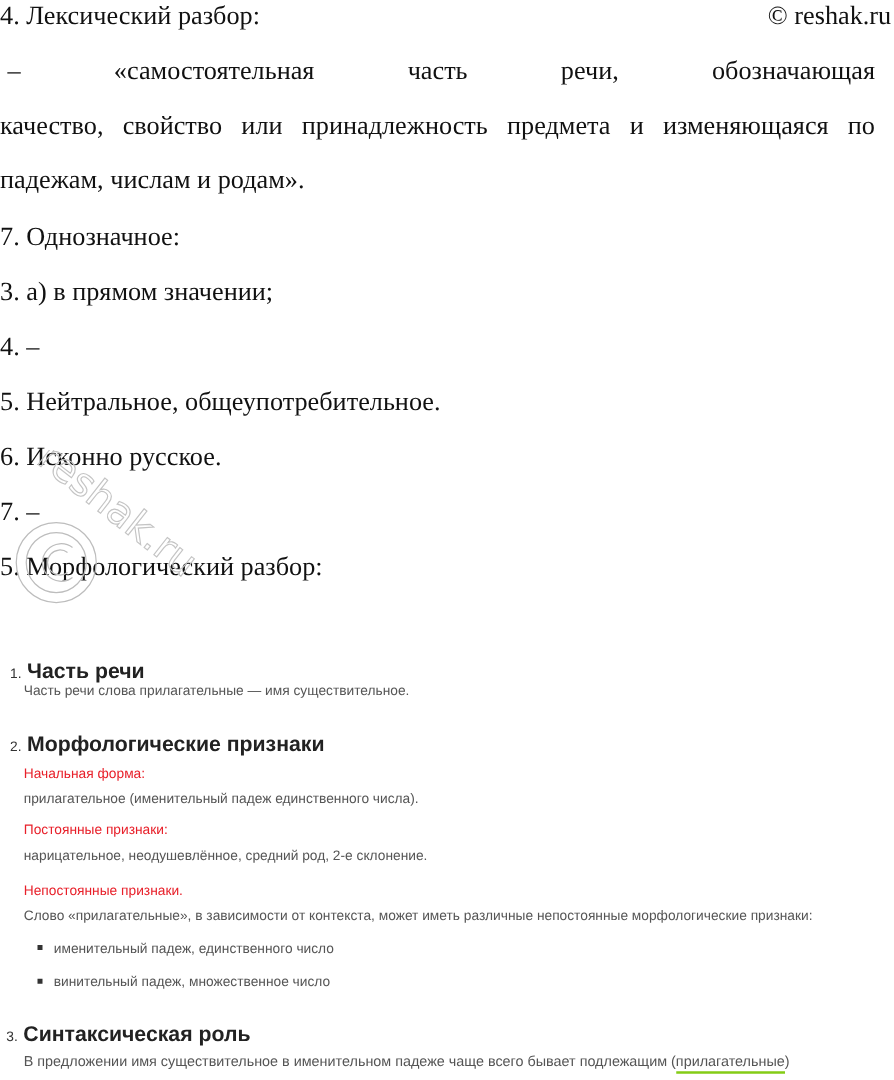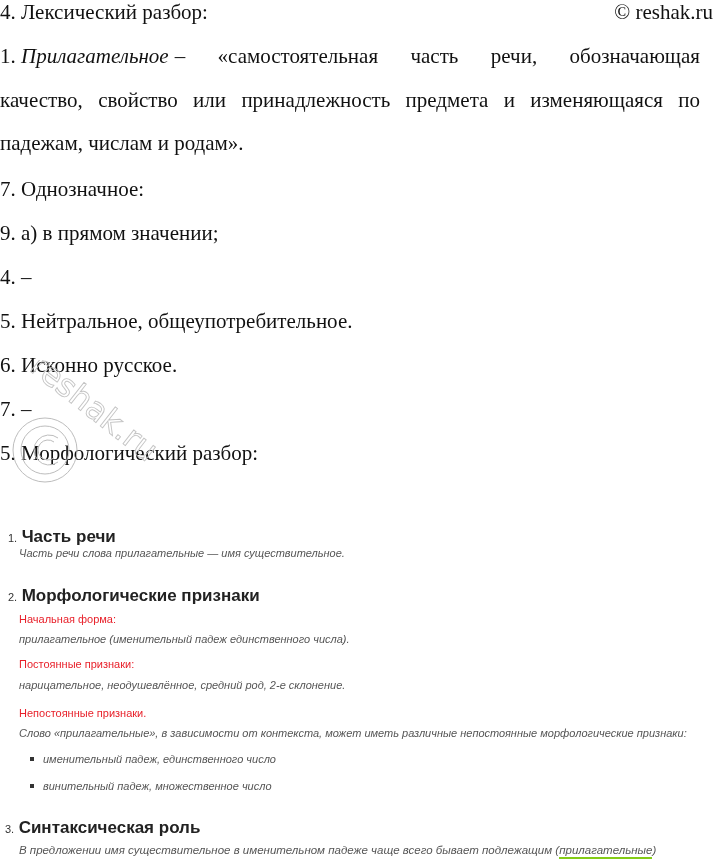--- a/index.html
+++ b/index.html
@@ -46,21 +46,21 @@
       position: absolute;
       left: 0;
       top: 520px;
       width: 715px;
       font-family: "Liberation Sans", "DejaVu Sans", sans-serif;
       color: #444444;
     }
     .m-abs { position: absolute; white-space: nowrap; }
     .m-num { font-size: 11px; color: #333; }
     .m-head { font-size: 17px; font-weight: bold; color: #222; }
-    .m-text { font-size: 11px; color: #555; font-style: italic; }
+    .m-text { font-size: 11px; color: #555; }
     .m-red { font-size: 11px; font-weight: normal; color: #e8202a; }
     .bullet {
       display: inline-block;
       width: 4px; height: 4px;
       background: #333;
       margin-right: 9px;
       vertical-align: middle;
       position: relative;
       top: -1px;
     }
@@ -70,29 +70,28 @@
     }
   </style>
 </head>
 <body>
 
 <div class="serif" style="top:0px;">4. Лексический разбор:</div>
 <div class="copyright">© reshak.ru</div>
 
 <div class="serif" style="top:44px; width:700px;">
   <div style="display:flex; justify-content:space-between; width:700px;">
-    <span><span>1.</span> <i class="term">Прилагательное</i></span>
     <span style="flex:1; text-align:justify; text-align-last:justify; padding-left:6px;"> – «самостоятельная часть речи, обозначающая</span>
   </div>
 </div>
 <div class="serif" style="top:88px; width:700px; text-align:justify; text-align-last:justify;">качество, свойство или принадлежность предмета и изменяющаяся по</div>
 <div class="serif" style="top:131px;">падежам, числам и родам».</div>
 
 <div class="serif" style="top:177px;">7. Однозначное:</div>
-<div class="serif" style="top:221px;">9. а) в прямом значении;</div>
+<div class="serif" style="top:221px;">3. а) в прямом значении;</div>
 <div class="serif" style="top:265px;">4. –</div>
 <div class="serif" style="top:309px;">5. Нейтральное, общеупотребительное.</div>
 <div class="serif" style="top:353px;">6. Исконно русское.</div>
 <div class="serif" style="top:397px;">7. –</div>
 
 <div class="serif" style="top:441px;">5. Морфологический разбор:</div>
 
 <svg class="watermark" viewBox="0 0 170 150">
   <g fill="none" stroke="#bdbdbd" stroke-width="1">
     <circle cx="45" cy="90" r="32"></circle>

